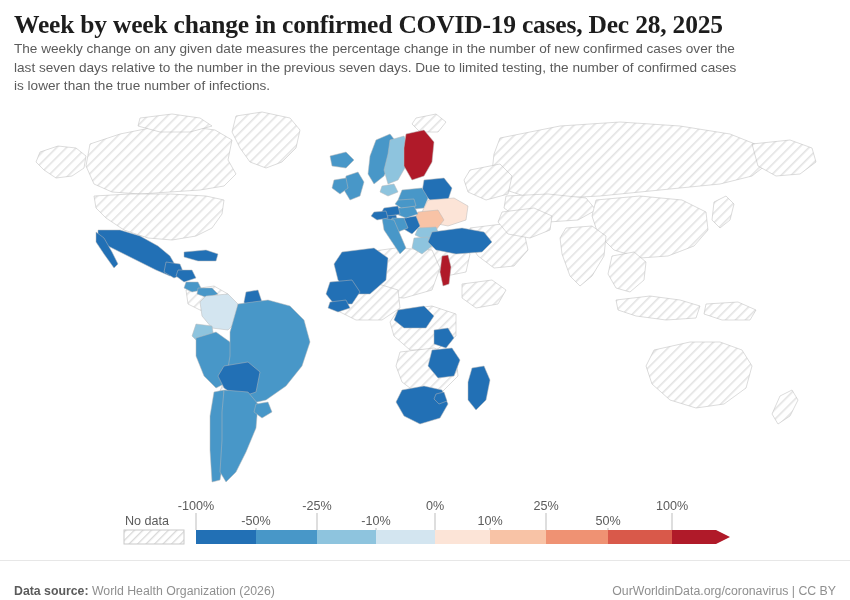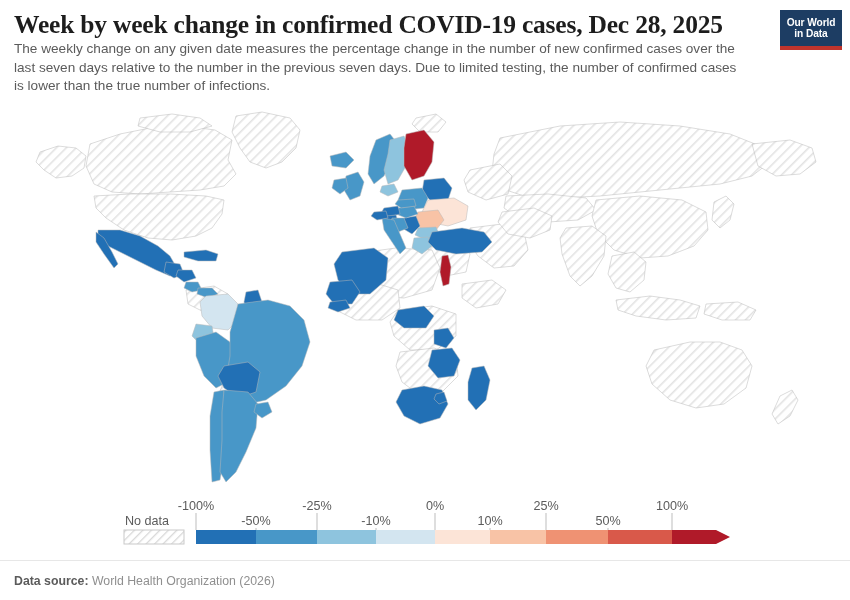--- a/index.html
+++ b/index.html
@@ -95,21 +95,21 @@
   }
   .legend svg { display: block; }
 
   
   .footer {
     position: absolute;
     left: 0;
     top: 560px;
     width: 850px;
     box-sizing: border-box;
-    padding: 0 14px;
+    padding: 10px 14px;
     border-top: 1px solid #e7e7e7;
     height: 40px;
   }
   .footer-inner {
     display: flex;
     justify-content: space-between;
     align-items: center;
     height: 40px;
     font-size: 12.3px;
     color: #8f8f8f;
@@ -124,24 +124,20 @@
 </head>
 <body>
 
 <div id="root">
 
   <div class="header">
     <h1 class="title">Week by week change in confirmed COVID-19 cases, Dec 28, 2025</h1>
     <p class="subtitle">The weekly change on any given date measures the percentage change in the number of new confirmed cases over the last seven days relative to the number in the previous seven days. Due to limited testing, the number of confirmed cases is lower than the true number of infections.</p>
   </div>
 
-  <div class="owid-logo">
-    <span>Our World</span>
-    <span>in Data</span>
-  </div>
 
   <div class="map-wrap">
     <svg width="850" height="390" viewBox="0 0 850 390" xmlns="http://www.w3.org/2000/svg">
       <defs>
         <pattern id="nodata-hatch" width="7" height="7" patternTransform="rotate(45)" patternUnits="userSpaceOnUse">
           <rect width="7" height="7" fill="#ffffff"></rect>
           <line x1="0" y1="0" x2="0" y2="7" stroke="#e3e3e3" stroke-width="3.2"></line>
         </pattern>
         <pattern id="nodata-hatch-legend" width="6" height="6" patternTransform="rotate(45)" patternUnits="userSpaceOnUse">
           <rect width="6" height="6" fill="#ffffff"></rect>
@@ -315,16 +311,17 @@
       </g>
     </svg>
   </div>
 
   <div class="footer">
     <div class="footer-inner">
       <div class="footer-left">
         <span class="src-label">Data source:</span>
         <span>World Health Organization (2026)</span>
       </div>
+      <div class="footer-right">OurWorldinData.org/coronavirus | CC BY</div>
     </div>
   </div>
 
 </div>
 
 </body></html>

